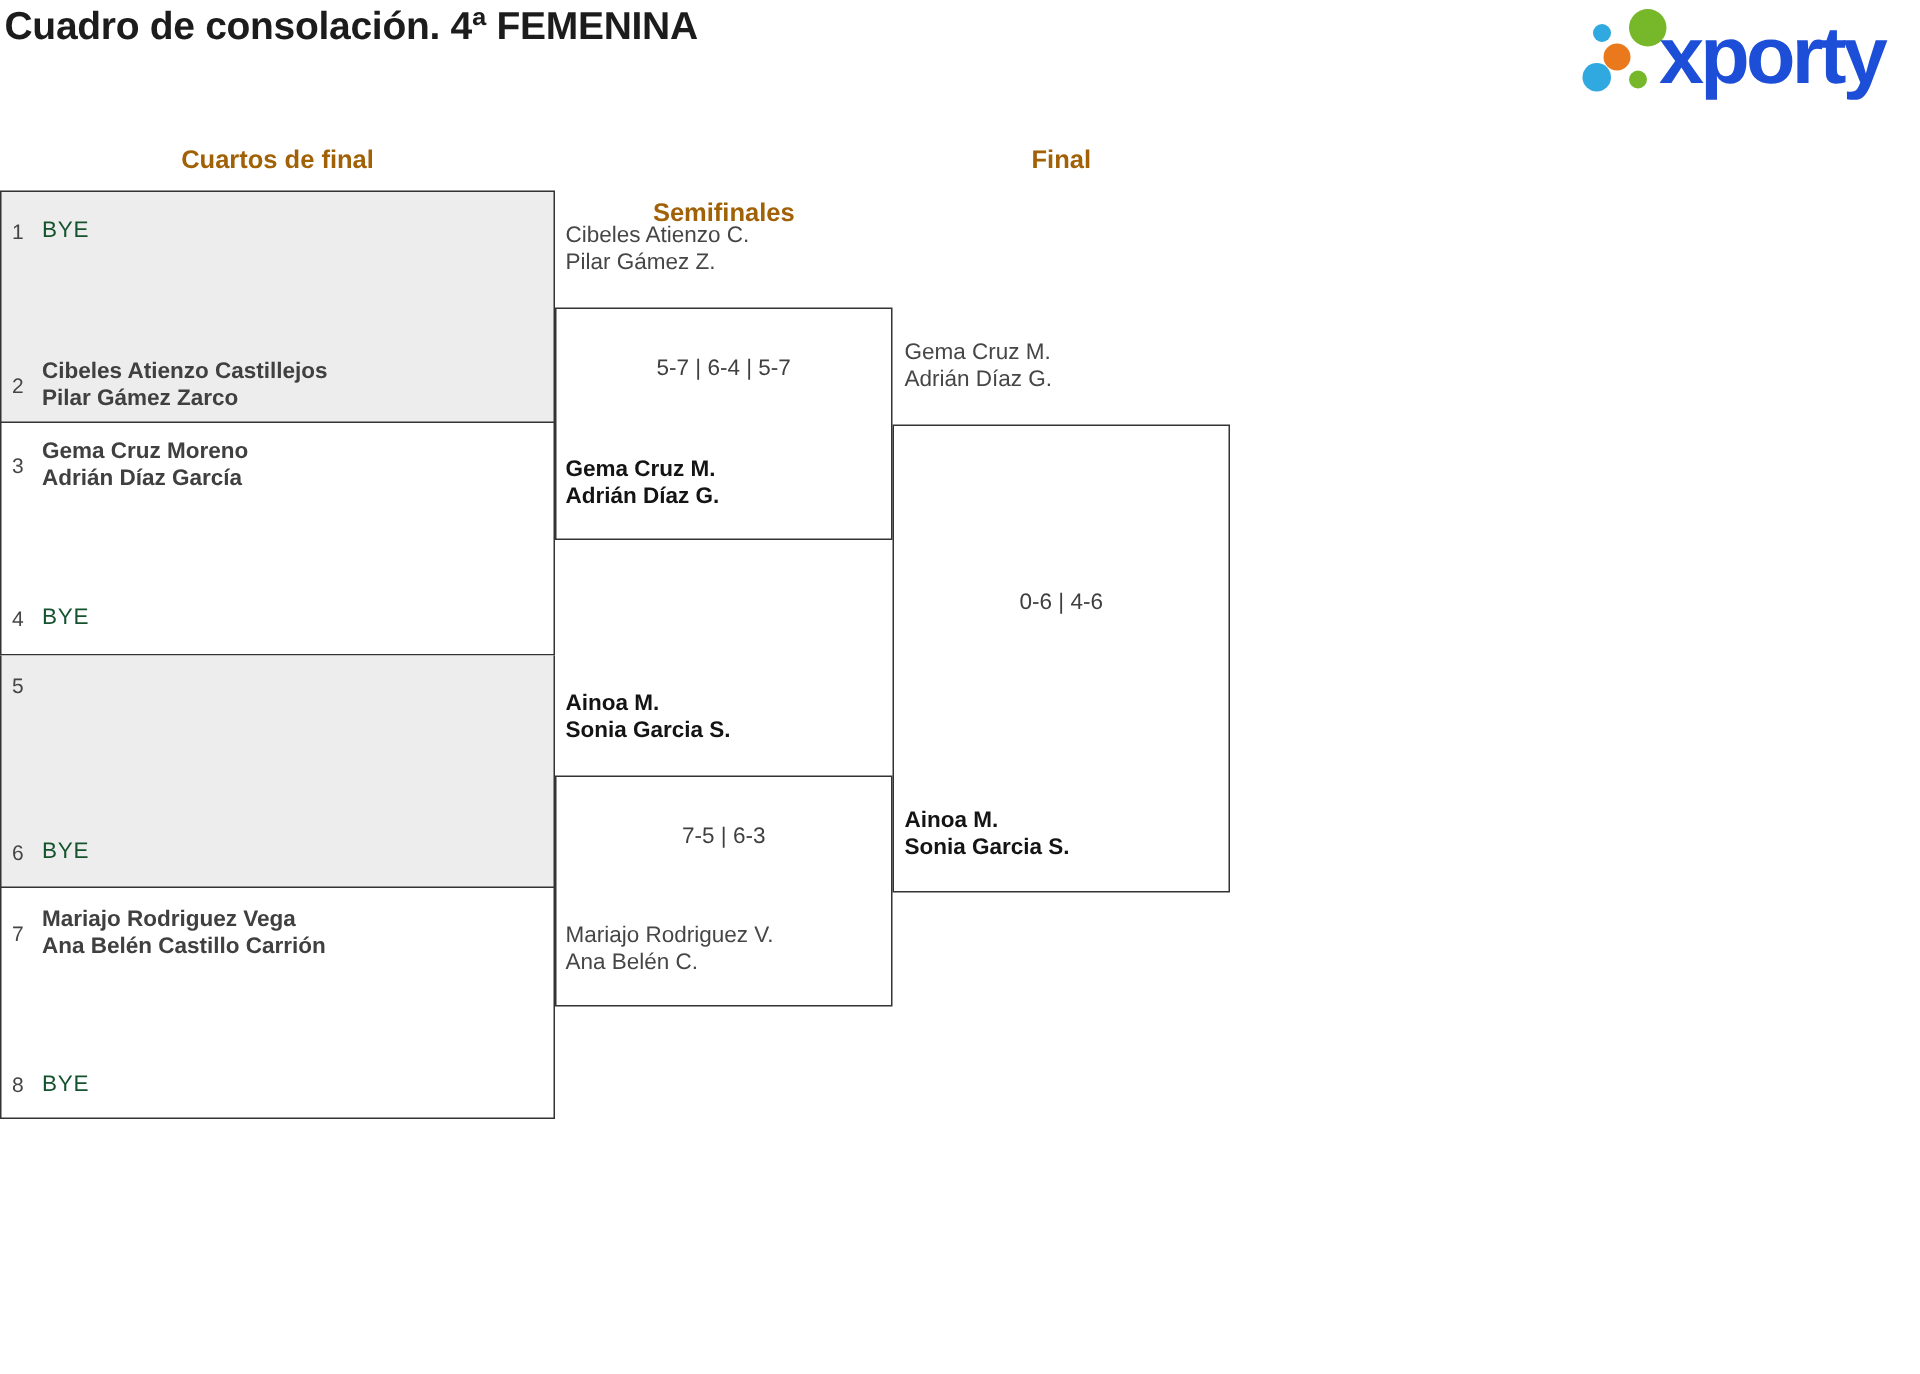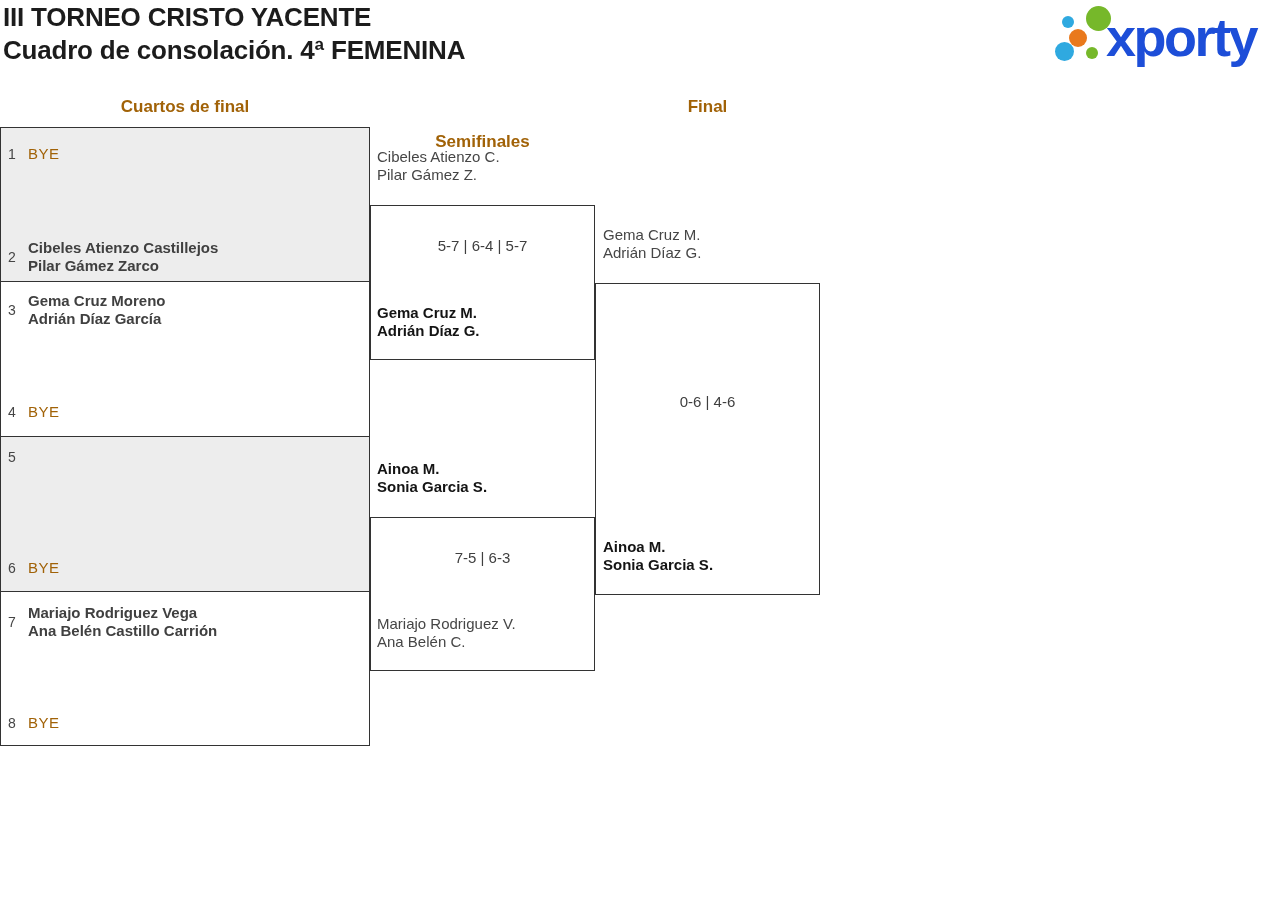--- a/index.html
+++ b/index.html
@@ -32,35 +32,34 @@
   .qf-box-2 { top:282px; height:155px; background:#ffffff; border-top:none; }
   .qf-box-3 { top:437px; height:155px; background:#ededed; border-top:none; }
   .qf-box-4 { top:592px; height:154px; background:#ffffff; border-top:none; }
   .sf-box-1    { left:370px; top:205px; width:225px; height:155px; background:transparent; }
   .sf-box-2    { left:370px; top:517px; width:225px; height:154px; background:transparent; }
   .final-box   { left:595px; top:283px; width:225px; height:312px; background:transparent; }
 
   
   .entry { position:absolute; left:8px; display:flex; align-items:center; gap:9px; }
   .seed  { font-size:14px; color:#454545; min-width:11px; }
-  .bye   { font-size:15px; color:#a16207; letter-spacing:0.5px; }
+  .bye   { font-size:15px; color:#14532d; letter-spacing:0.5px; }
   .names { font-size:15px; line-height:18px; font-weight:700; color:#404040; white-space:nowrap; }
 
   
   .team { position:absolute; font-size:15px; line-height:18px; white-space:nowrap; }
   .team.loser  { color:#464646; font-weight:400; }
   .team.winner { color:#141414; font-weight:700; }
 
   .score { position:absolute; width:225px; text-align:center; font-size:15px; color:#3f3f3f; }
 </style>
 </head>
 <body>
 
 <div class="title-block">
-  <div class="title-line">III TORNEO CRISTO YACENTE</div>
   <div class="title-line">Cuadro de consolación. 4ª FEMENINA</div>
 </div>
 
 <div class="logo">
   <span class="dot dot-blue" style="left:12px; top:16px; width:12px; height:12px;"></span>
   <span class="dot dot-green" style="left:36px; top:6px;  width:25px; height:25px;"></span>
   <span class="dot dot-orange" style="left:19px; top:29px; width:18px; height:18px;"></span>
   <span class="dot dot-blue" style="left:5px;  top:42px; width:19px; height:19px;"></span>
   <span class="dot dot-green" style="left:36px; top:47px; width:12px; height:12px;"></span>
 </div>

